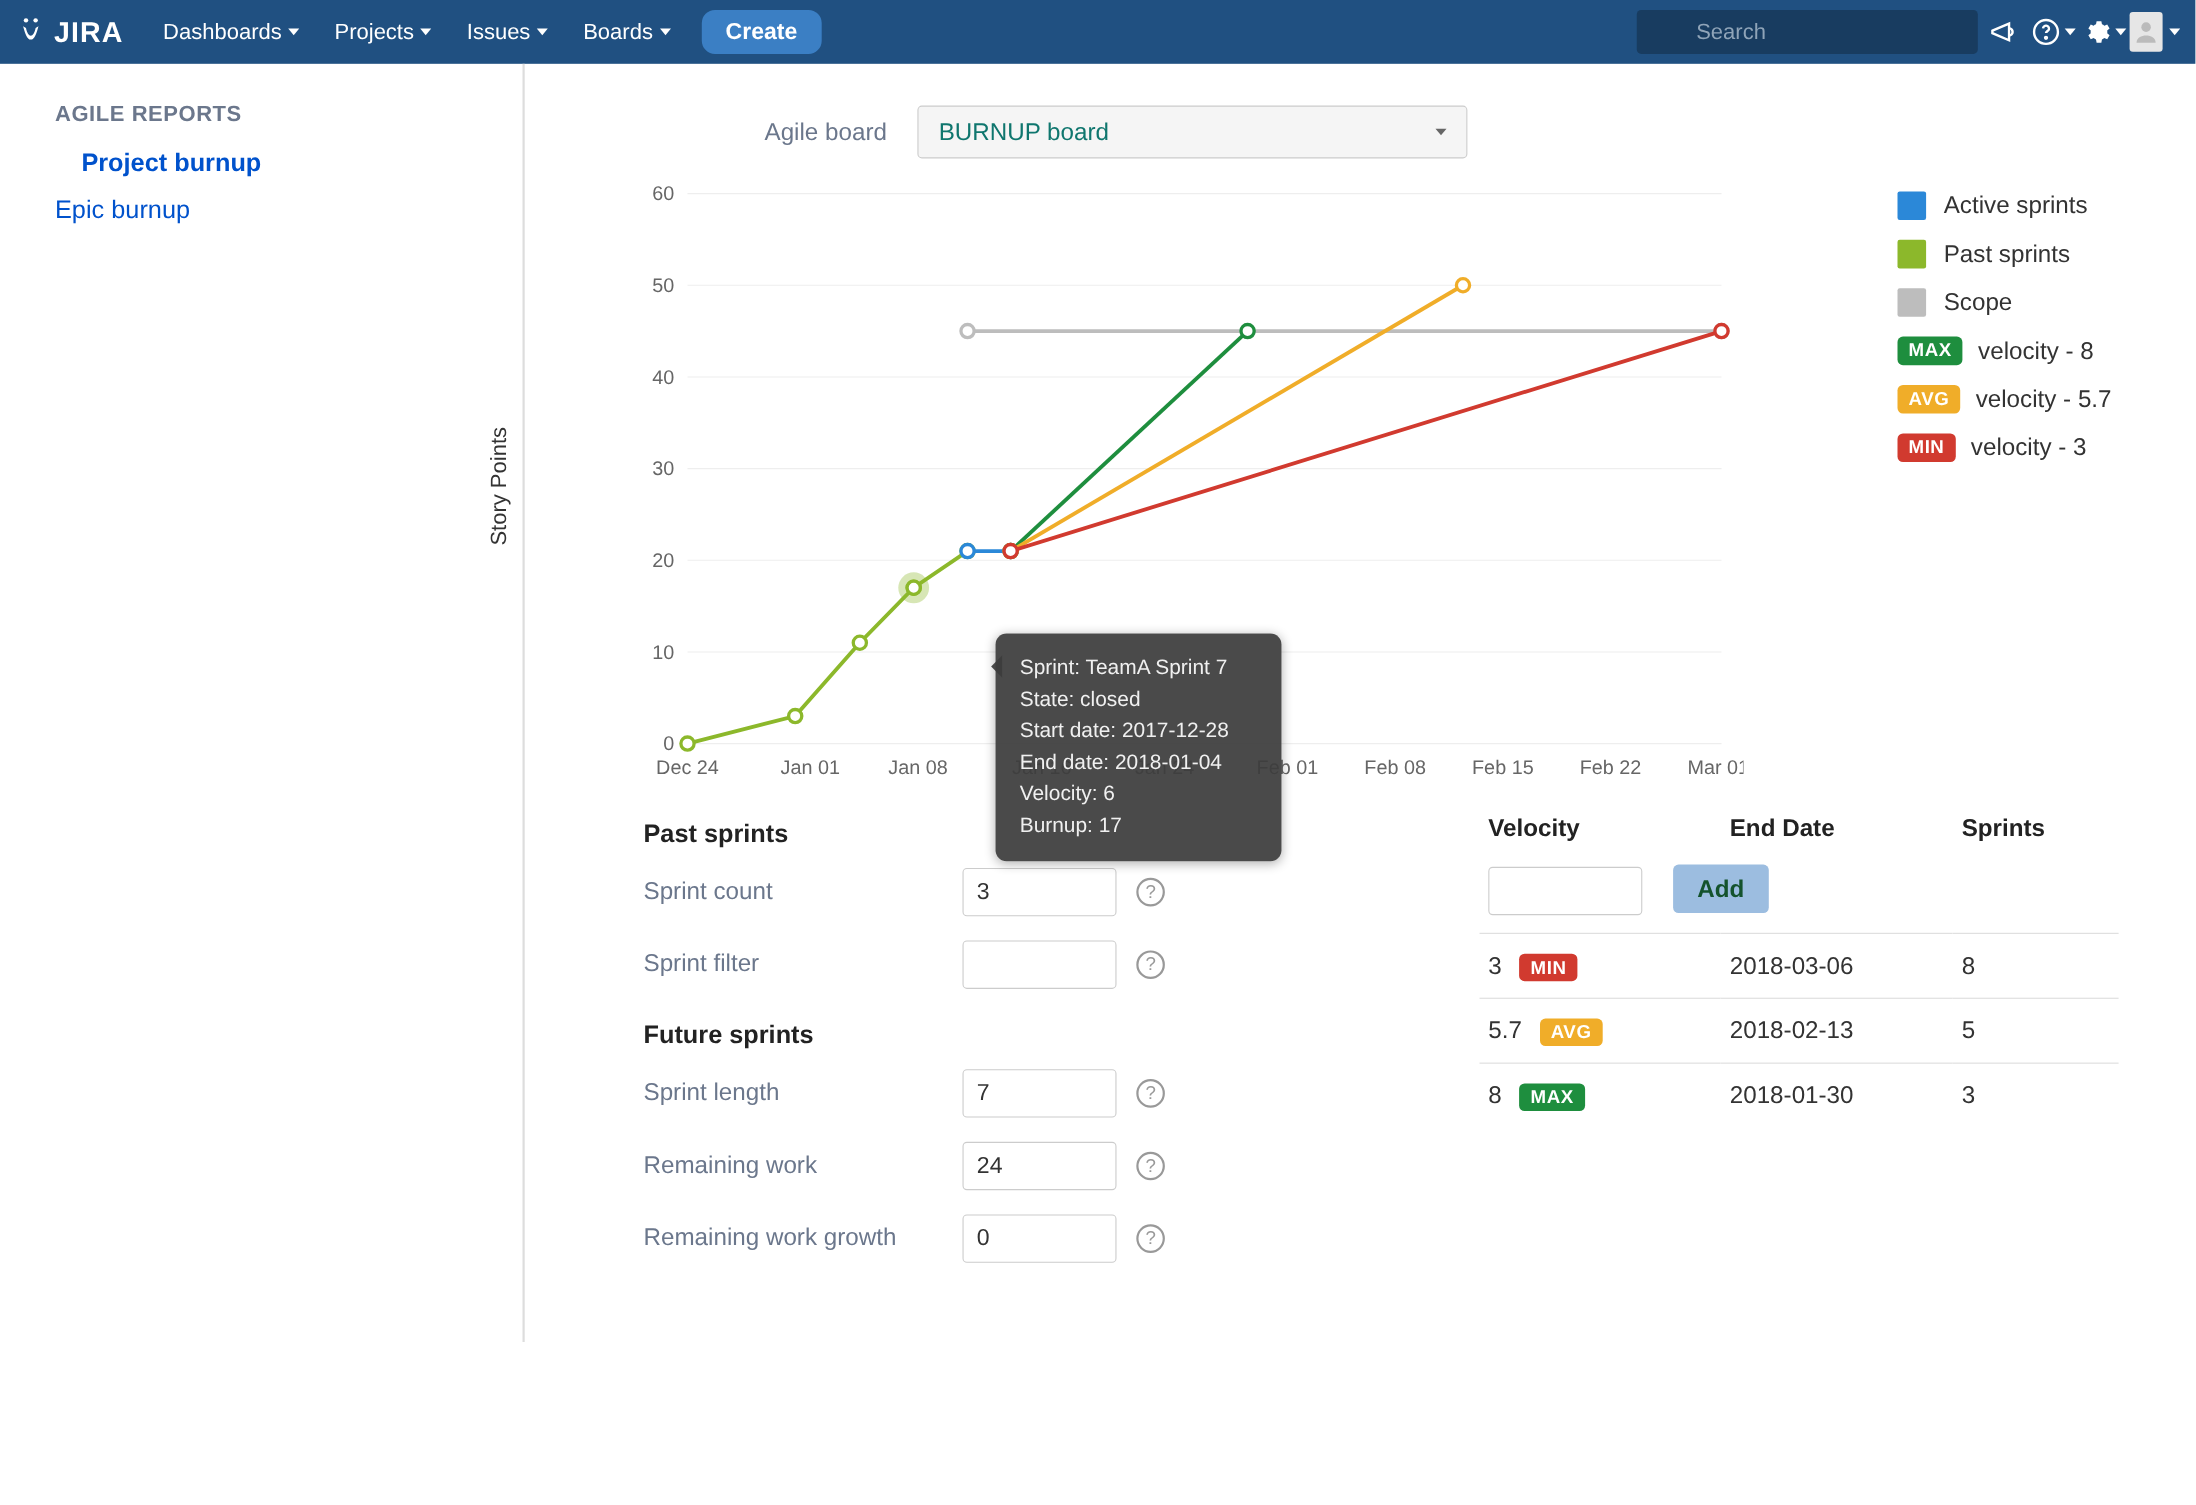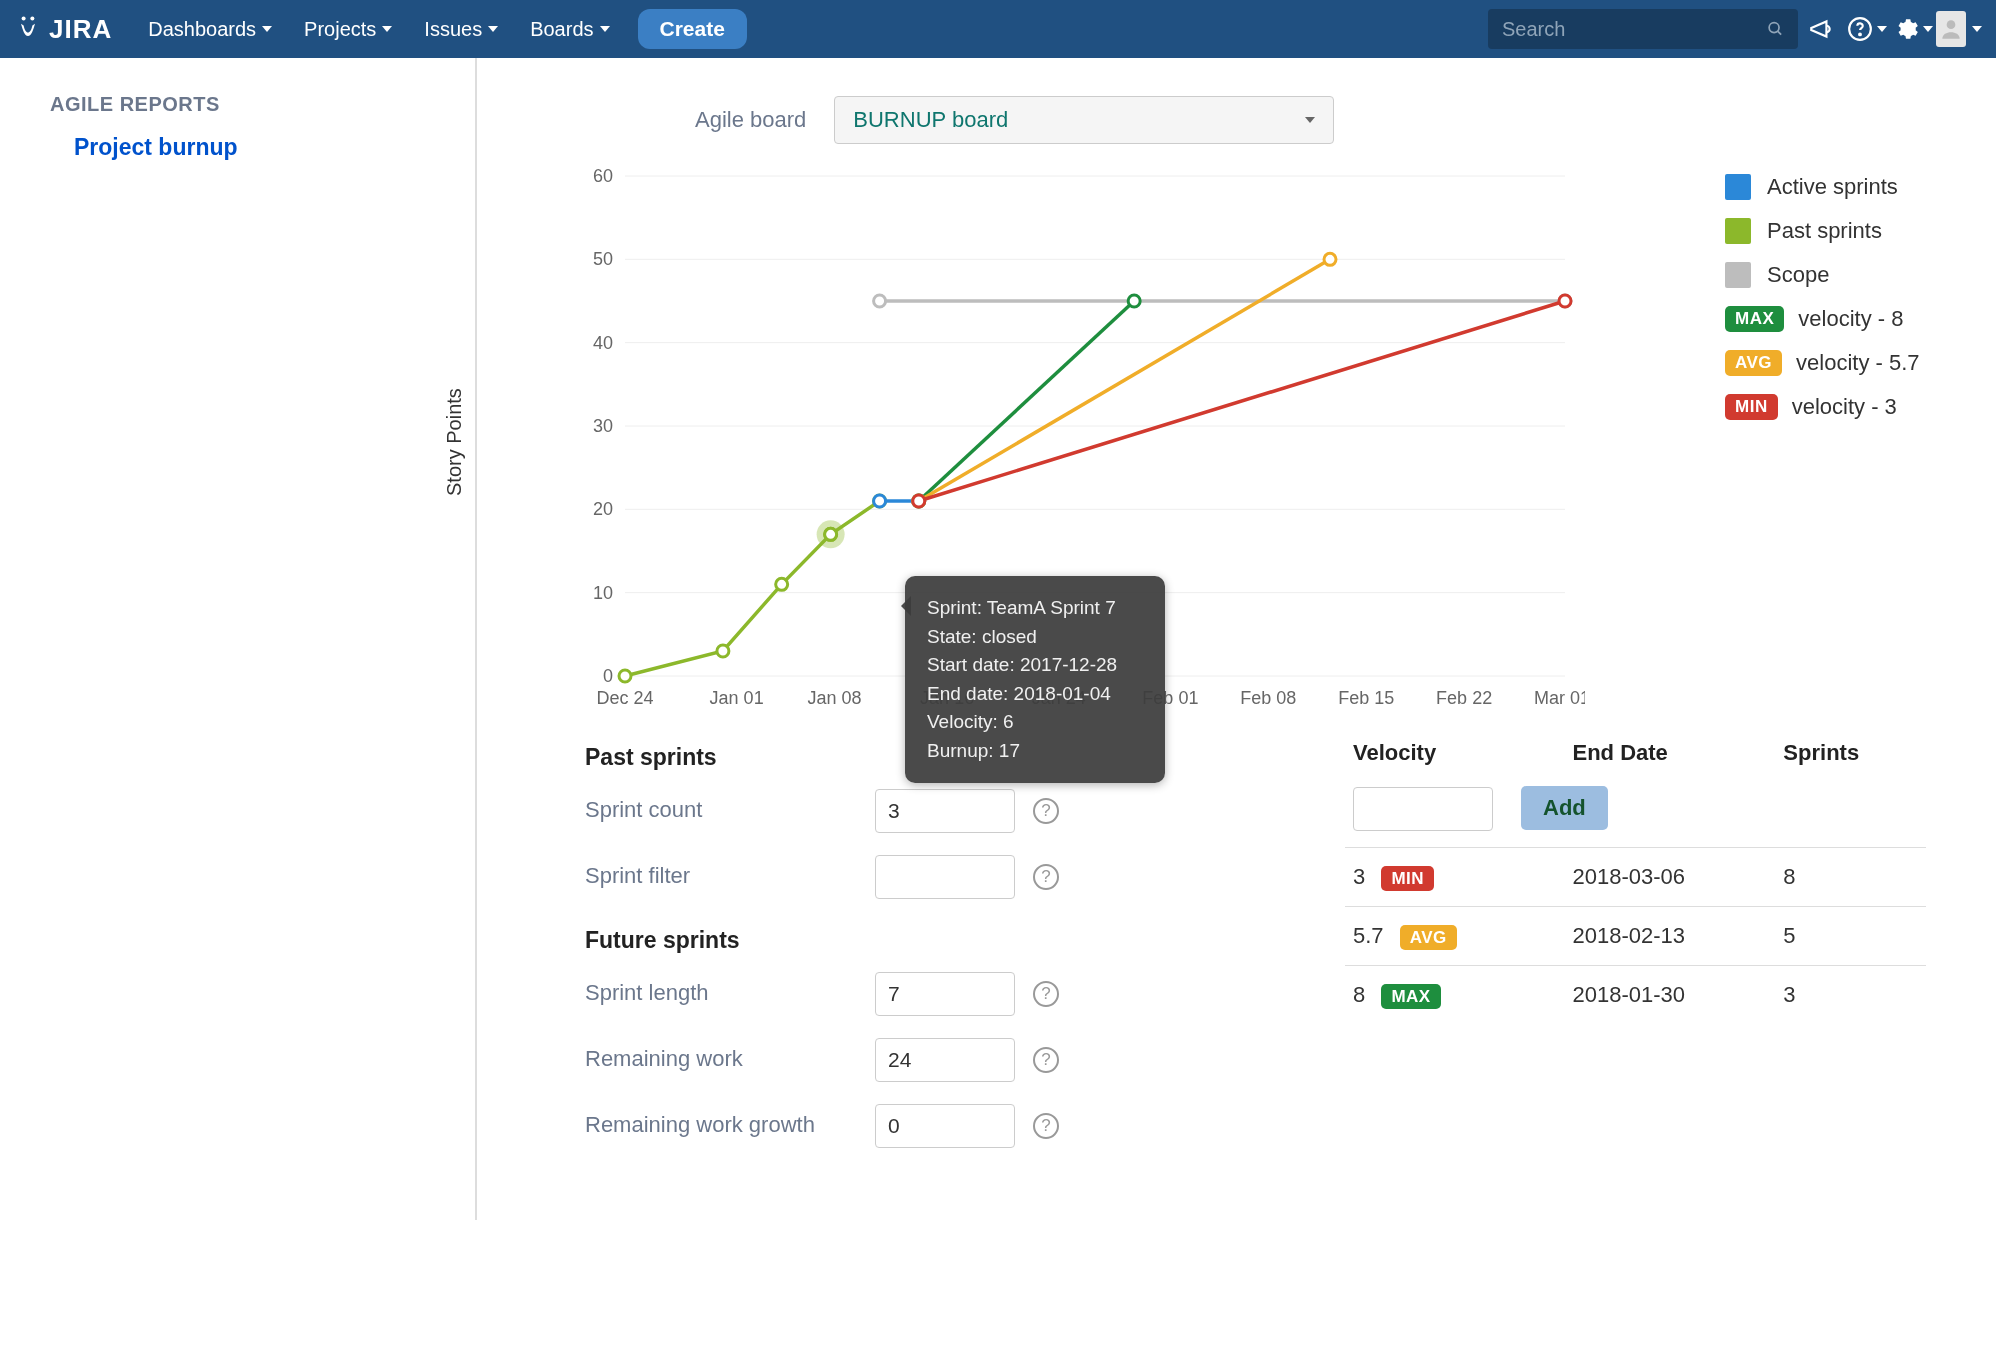--- a/index.html
+++ b/index.html
@@ -6,21 +6,21 @@
   body { font-family: -apple-system, BlinkMacSystemFont, "Segoe UI", Arial, sans-serif; color:#333; background:#fff; }
   
   .topnav{ background:#205081; height:58px; display:flex; align-items:center; padding:0 14px; color:#fff; }
   .logo{ display:flex; align-items:center; font-weight:700; font-size:26px; letter-spacing:1px; color:#fff; margin-right:20px;}
   .logo svg{ margin-right:7px; }
   .nav-item{ display:flex; align-items:center; padding:0 16px; height:58px; font-size:20px; color:#fff; cursor:pointer; }
   .nav-item .caret{ margin-left:6px; }
   .create-btn{ background:#3b7fc4; color:#fff; font-size:21px; font-weight:600; padding:8px 22px; border-radius:12px; margin-left:12px; cursor:pointer; }
   .spacer{ flex:1; }
   .search-box{ background:#183c60; border-radius:4px; display:flex; align-items:center; width:310px; height:40px; padding:0 14px; color:#8fa4b8; font-size:20px; }
-  .search-box input{ background:transparent; border:none; color:#fff; flex:1; font-size:20px; outline:none; }
+  .search-box input{ background:transparent; border:none; color:#fff; flex:1; font-size:20px; outline:none;margin-left:40px; }
   .search-box input::placeholder{ color:#8fa4b8; }
   .nav-icon{ width:46px; height:58px; display:flex; align-items:center; justify-content:center; cursor:pointer; color:#fff; }
   .avatar-box{ background:#e6e6e6; width:36px; height:36px; border-radius:3px; display:flex; align-items:center; justify-content:center; }
   .caret{ width:0;height:0;border-left:5px solid transparent;border-right:5px solid transparent;border-top:6px solid currentColor; display:inline-block;}
   
   .layout{ display:flex; }
   .sidebar{ width:475px; padding:35px 50px; border-right: none; }
   .sidebar-title{ color:#6b778c; font-weight:700; font-size:20px; letter-spacing:0.5px; margin-bottom:10px; }
   .side-link{ display:block; font-size:23px; color:#0052cc; padding:8px 0; cursor:pointer; }
   .side-link.active{ font-weight:700;margin-left:24px; }
@@ -129,20 +129,21 @@
     </div>
     <span class="caret" style="margin-left:6px;"></span>
   </div>
 </div>
 
 <div class="layout">
   <div class="sidebar">
     <div class="sidebar-title">AGILE REPORTS</div>
     <div id="side-links">
         <div class="side-link active">Project burnup</div>
+        <div class="side-link">Epic burnup</div>
       </div>
   </div>
 
   <div class="main">
     <div class="main-inner">
 
       <div class="board-row">
         <div class="board-label">Agile board</div>
         <div class="board-select">
           <span>BURNUP board</span>

